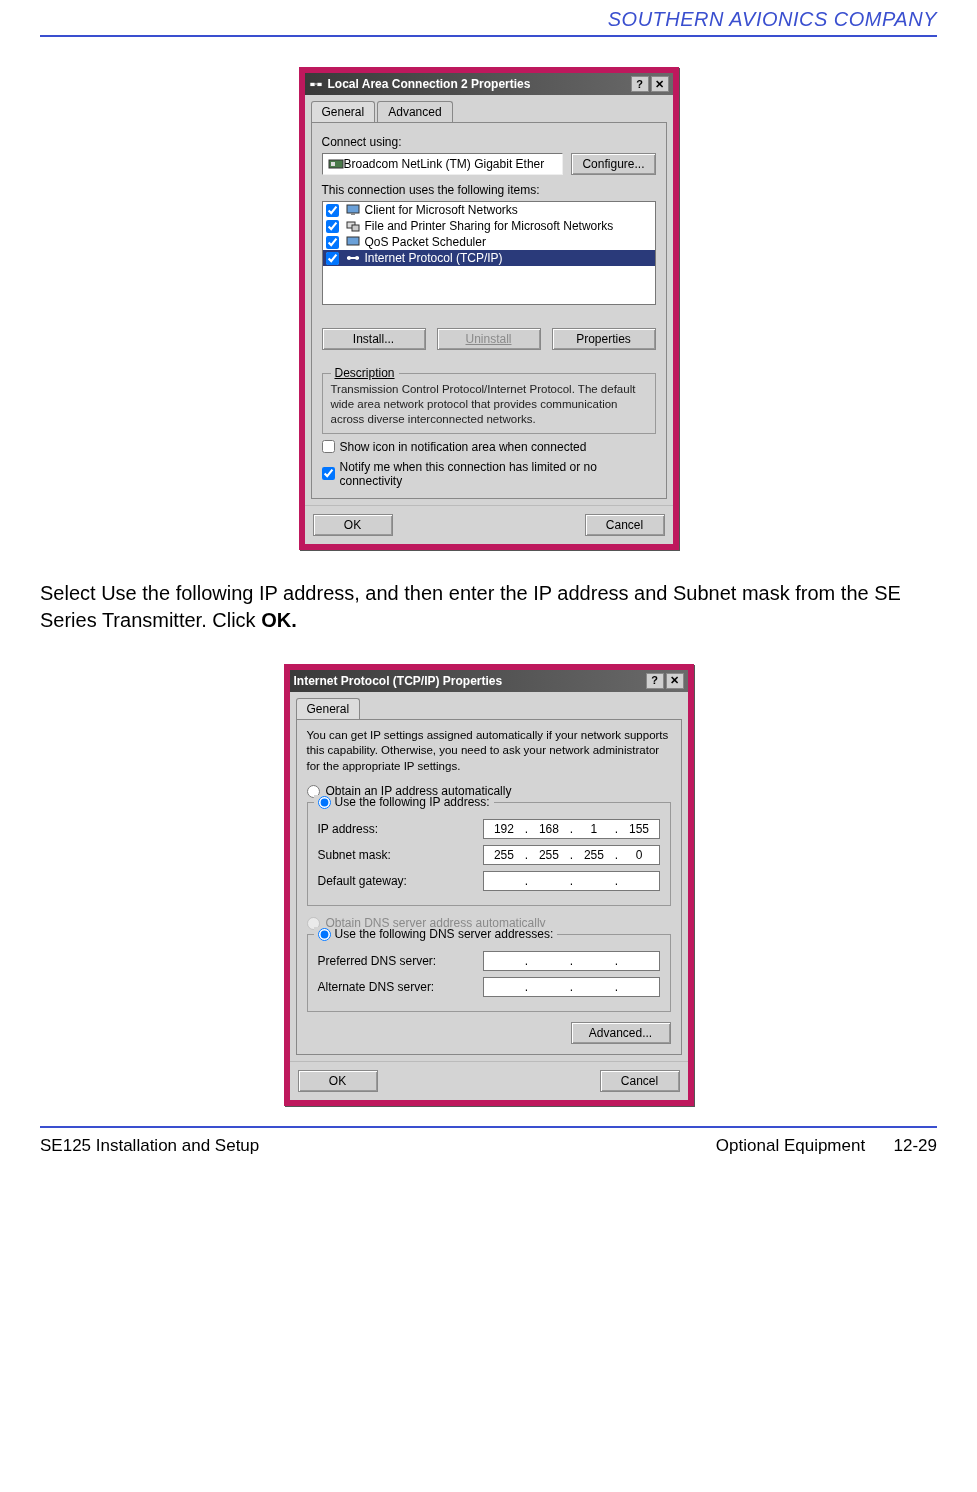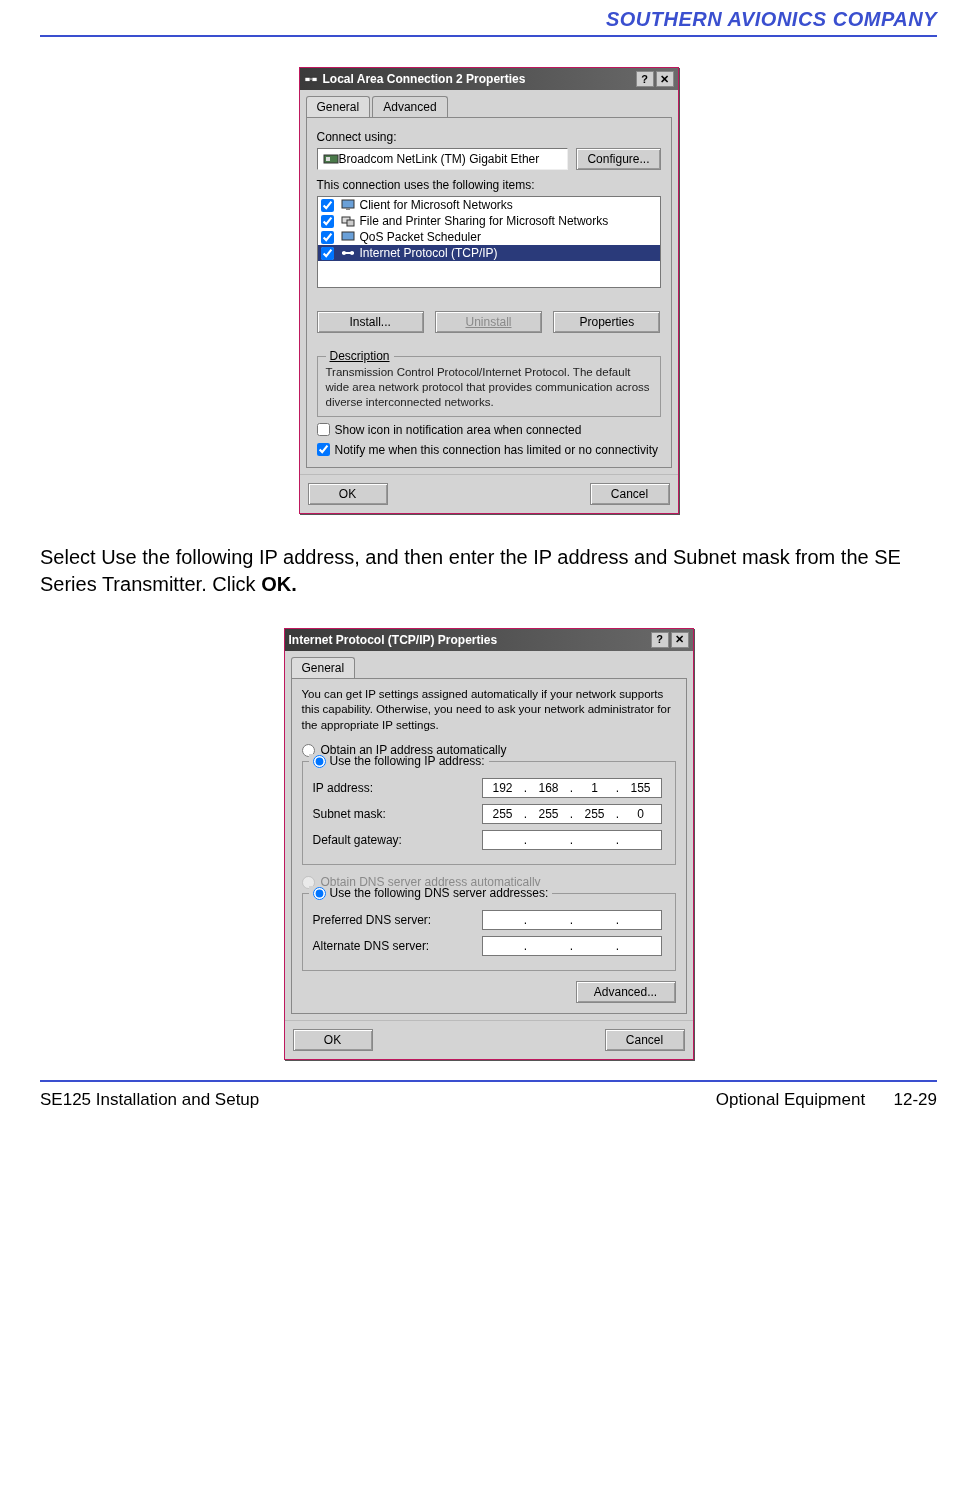--- a/index.html
+++ b/index.html
@@ -12,21 +12,21 @@
     width: 977px;
   }
   .page {
     width: 977px;
     padding: 0 40px 20px 40px;
     position: relative;
   }
   .header {
     text-align: right;
     color: #3a4fcf;
-    font-weight: bold;
+    font-weight: normal;
     font-style: italic;
     font-size: 20px;
     padding: 8px 0 4px 0;
     letter-spacing: 0.5px;
   }
   .hr-blue {
     border: none;
     border-top: 2px solid #3a4fcf;
     margin: 0 0 30px 0;
   }
@@ -46,21 +46,21 @@
     font-size: 20px;
     line-height: 1.35;
     margin: 30px 0 30px 0;
   }
   .instr b { font-weight: bold; }
 
   
   .dlg {
     width: 380px;
     margin: 0 auto 10px auto;
-    border: 1px solid #be185d;
+    border: 6px solid #be185d;
     background: #d4d4d4;
     font-family: Tahoma, Arial, sans-serif;
     font-size: 12px;
     box-shadow: 1px 1px 0 #555;
   }
   .titlebar {
     display: flex;
     align-items: center;
     background: linear-gradient(to right,#3a3a3a,#6a6a6a);
     color: #fff;
@@ -120,21 +120,21 @@
     padding: 3px 10px;
     min-width: 80px;
     text-align:center;
     font-size:12px;
     box-shadow: inset 1px 1px 0 #fff, inset -1px -1px 0 #999;
   }
   .btn.disabled { color:#8a8a8a;text-decoration:underline; }
   .listbox {
     background:#fff;
     border:1px solid #777;
-    height: 92px;
+    height: 104px;
     overflow:hidden;
   }
   .li { display:flex; align-items:center; gap:4px; padding:1px 3px; }
   .li input[type=checkbox]{ margin:0 2px 0 0; }
   .li .ico { width:16px; height:14px; display:inline-block; }
   .li.sel { background:#2a3a7a; color:#fff; }
   .btnrow { display:flex; justify-content:space-between; margin:23px 0; gap:11px;align-items:flex-end;}
   .btnrow .btn { flex:1; }
   .groupbox {
     border:1px solid #999;

